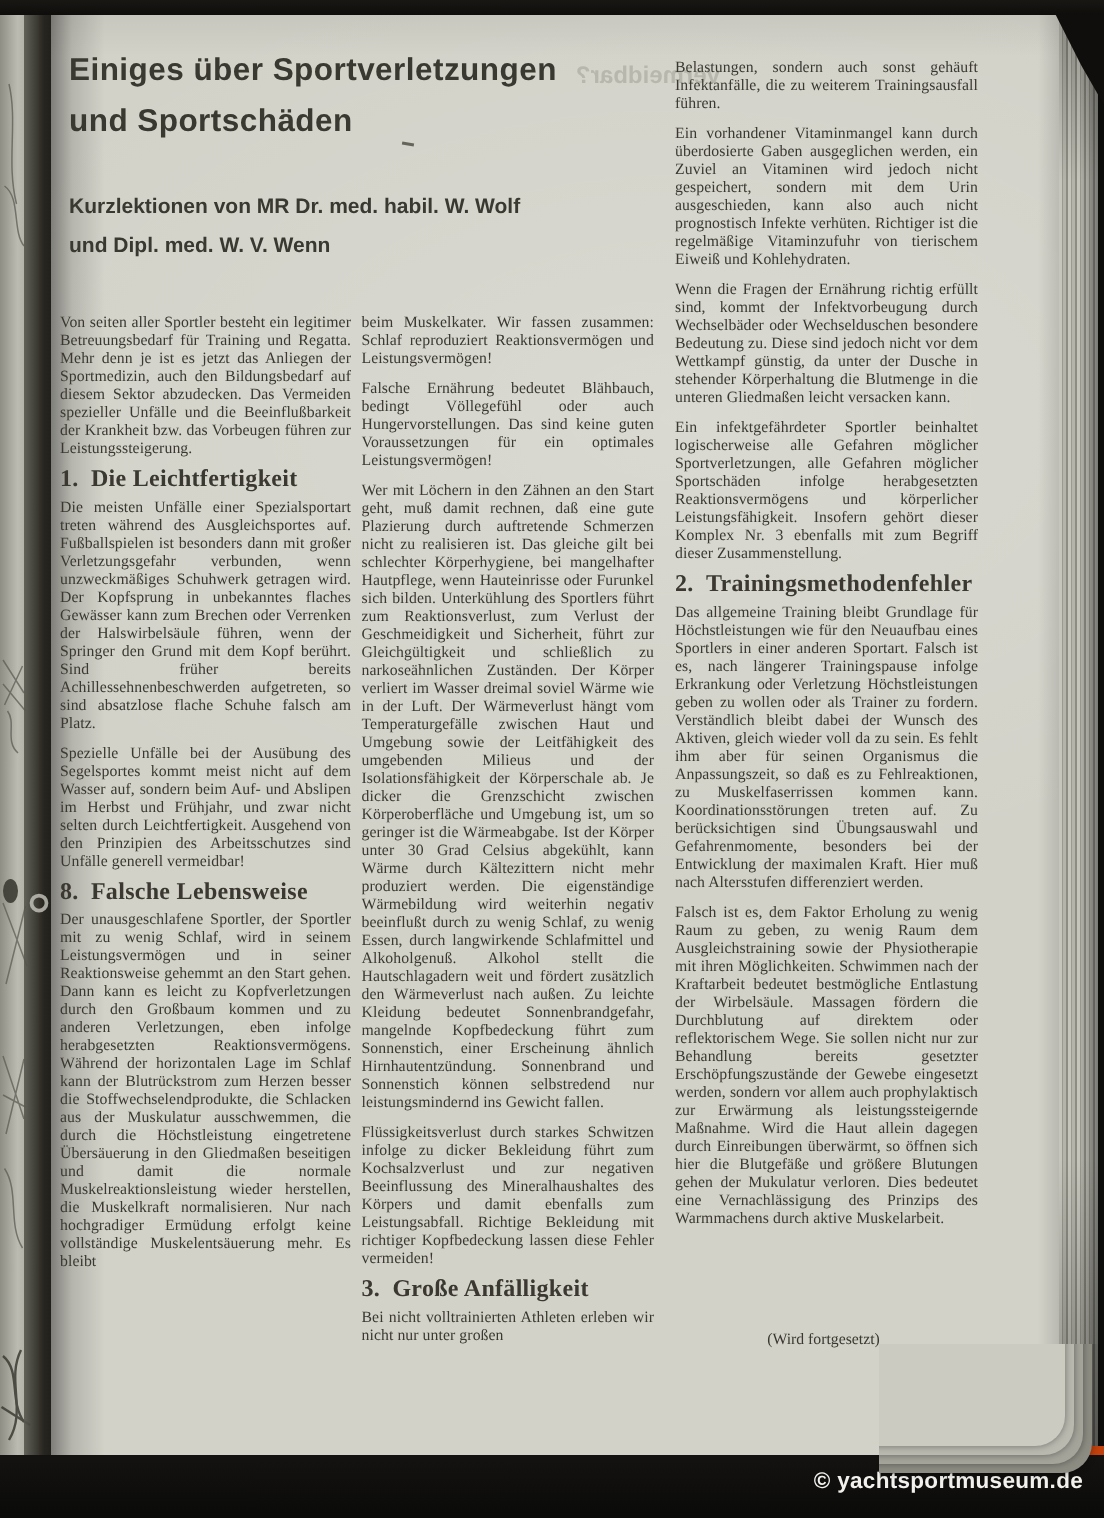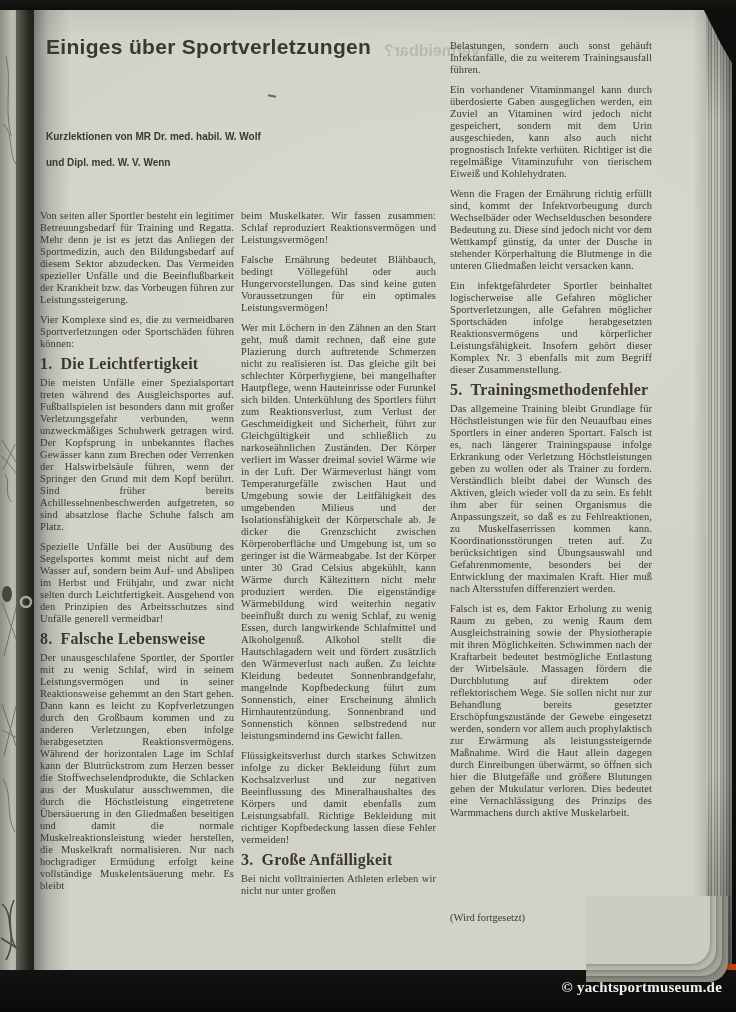--- a/index.html
+++ b/index.html
@@ -31,21 +31,21 @@
   .sheet { position:absolute; width:340px; height:280px; border-bottom-right-radius:20px;
     box-shadow:0 0 5px rgba(0,0,0,.4); }
   .sheet.s4 { right:8px;  bottom:8px;  background:#8d8c83; }
   .sheet.s3 { right:14px; bottom:14px; background:#a5a49b; }
   .sheet.s2 { right:20px; bottom:20px; background:#bab9b0; }
   .sheet.s1 { right:26px; bottom:26px; background:#cccbc2; }
 
   .bottom-bar { position:absolute; left:0; bottom:0; width:736px; height:42px;
     background:linear-gradient(180deg,#131210 0 3px,#0a0a08); z-index:5; }
   .watermark { position:absolute; right:14px; top:9px;
-    font-family:Liberation Serif, serif; font-weight:bold; font-size:15px;
+    font-family:Liberation Sans, sans-serif; font-weight:bold; font-size:15px;
     letter-spacing:.2px; color:#f2f1ee; }
 
   
   .page { position:absolute; left:34px; top:8px; width:672px; height:966px; z-index:4;
     border-bottom-right-radius:12px; border-top-right-radius:3px;
     background:
       linear-gradient(90deg, rgba(0,0,0,.40), rgba(0,0,0,.14) 14px, rgba(0,0,0,0) 36px),
       linear-gradient(270deg, rgba(0,0,0,.12), rgba(0,0,0,0) 14px),
       radial-gradient(120% 50% at 62% 28%, rgba(255,255,255,.16), rgba(255,255,255,0) 65%),
       linear-gradient(180deg, rgba(0,0,0,.06), rgba(0,0,0,0) 30px),
@@ -53,35 +53,35 @@
   }
 
   .title { position:absolute; left:12px; top:22px;
     font-family:"Liberation Sans",sans-serif; font-weight:bold; font-size:21px;
     line-height:34px; color:#393831; letter-spacing:.3px; }
   .ghost { position:absolute; left:296px; top:34px; width:150px;
     font-family:"Liberation Sans",sans-serif; font-weight:bold; font-size:16px;
     color:#a2a198; transform:scaleX(-1); opacity:.55; filter:blur(.4px);
     white-space:nowrap; }
   .byline { position:absolute; left:12px; top:116px;
-    font-family:"Liberation Sans",sans-serif; font-weight:bold; font-size:10px;
+    font-family:"Liberation Sans",sans-serif; font-weight:bold; font-size:14px;
     line-height:26px; color:#393831; }
   .speck { position:absolute; left:234px; top:87px; width:8px; height:2px;
     background:#4a493f; opacity:.8; transform:rotate(10deg); }
 
   .col { position:absolute; color:#3a3831; font-size:10.5px; line-height:12px;
     text-align:justify; overflow:hidden; letter-spacing:.05px; }
   .col p { margin:0 0 8px 0; hyphens:auto; -webkit-hyphens:auto; }
   .col h3 { margin:7px 0 7px 0; font-size:16px; font-weight:bold; letter-spacing:.2px; }
   #col1 { left:6px;   top:202px; width:194px; height:708px; }
   #col2 { left:207px; top:202px; width:195px; height:758px; }
   #col3 { left:416px; top:32px;  width:202px; height:842px; }
 
   .continuation { position:absolute; left:416px; top:880px; width:198px;
-    text-align:left; padding-right:18px; font-size:10.5px; color:#3a3831;margin-top:24px; }
+    text-align:center; padding-right:18px; font-size:10.5px; color:#3a3831; }
   .pagenum { position:absolute; left:416px; top:904px; width:212px;
     text-align:right; font-size:11px; color:#3a3831; }
 
   svg.sketch { position:absolute; left:0; top:0; }
 </style>
 </head>
 <body>
 
 <div class="stage">
 
@@ -111,54 +111,54 @@
     </svg>
   </div>
 
   <div class="fore-edge"></div>
   <div class="corner-wedge"></div>
 
   <div class="page">
 
     <div class="title">
       <div>Einiges über Sportverletzungen</div>
+      <div>und Sportschäden</div>
     </div>
 
     <div class="ghost">vermeidbar?</div>
 
     <div class="speck"></div>
 
     <div class="byline">
       <div>Kurzlektionen von MR Dr. med. habil. W. Wolf</div>
       <div>und Dipl. med. W. V. Wenn</div>
     </div>
 
     <div id="col1" class="col">
         <p lang="de">Von seiten aller Sportler besteht ein legitimer Betreuungsbedarf für Training und Regatta. Mehr denn je ist es jetzt das Anliegen der Sportmedizin, auch den Bildungsbedarf auf diesem Sektor abzudecken. Das Vermeiden spezieller Unfälle und die Beeinflußbarkeit der Krankheit bzw. das Vorbeugen führen zur Leistungssteigerung.</p>
-        <p lang="de">Vier Komplexe sind es, die zu vermeidbaren Sportverletzungen oder Sportschäden führen können:</p>
         <h3 lang="de">1. Die Leichtfertigkeit</h3>
         <p lang="de">Die meisten Unfälle einer Spezialsportart treten während des Ausgleichsportes auf. Fußballspielen ist besonders dann mit großer Verletzungsgefahr verbunden, wenn unzweckmäßiges Schuhwerk getragen wird. Der Kopfsprung in unbekanntes flaches Gewässer kann zum Brechen oder Verrenken der Halswirbelsäule führen, wenn der Springer den Grund mit dem Kopf berührt. Sind früher bereits Achillessehnenbeschwerden aufgetreten, so sind absatzlose flache Schuhe falsch am Platz.</p>
         <p lang="de">Spezielle Unfälle bei der Ausübung des Segelsportes kommt meist nicht auf dem Wasser auf, sondern beim Auf- und Abslipen im Herbst und Frühjahr, und zwar nicht selten durch Leichtfertigkeit. Ausgehend von den Prinzipien des Arbeitsschutzes sind Unfälle generell vermeidbar!</p>
         <h3 lang="de">8. Falsche Lebensweise</h3>
         <p lang="de">Der unausgeschlafene Sportler, der Sportler mit zu wenig Schlaf, wird in seinem Leistungsvermögen und in seiner Reaktionsweise gehemmt an den Start gehen. Dann kann es leicht zu Kopfverletzungen durch den Großbaum kommen und zu anderen Verletzungen, eben infolge herabgesetzten Reaktionsvermögens. Während der horizontalen Lage im Schlaf kann der Blutrückstrom zum Herzen besser die Stoffwechselendprodukte, die Schlacken aus der Muskulatur ausschwemmen, die durch die Höchstleistung eingetretene Übersäuerung in den Gliedmaßen beseitigen und damit die normale Muskelreaktionsleistung wieder herstellen, die Muskelkraft normalisieren. Nur nach hochgradiger Ermüdung erfolgt keine vollständige Muskelentsäuerung mehr. Es bleibt</p>
       </div>
     <div id="col2" class="col">
         <p lang="de">beim Muskelkater. Wir fassen zusammen: Schlaf reproduziert Reaktionsvermögen und Leistungsvermögen!</p>
         <p lang="de">Falsche Ernährung bedeutet Blähbauch, bedingt Völlegefühl oder auch Hungervorstellungen. Das sind keine guten Voraussetzungen für ein optimales Leistungsvermögen!</p>
         <p lang="de">Wer mit Löchern in den Zähnen an den Start geht, muß damit rechnen, daß eine gute Plazierung durch auftretende Schmerzen nicht zu realisieren ist. Das gleiche gilt bei schlechter Körperhygiene, bei mangelhafter Hautpflege, wenn Hauteinrisse oder Furunkel sich bilden. Unterkühlung des Sportlers führt zum Reaktionsverlust, zum Verlust der Geschmeidigkeit und Sicherheit, führt zur Gleichgültigkeit und schließlich zu narkoseähnlichen Zuständen. Der Körper verliert im Wasser dreimal soviel Wärme wie in der Luft. Der Wärmeverlust hängt vom Temperaturgefälle zwischen Haut und Umgebung sowie der Leitfähigkeit des umgebenden Milieus und der Isolationsfähigkeit der Körperschale ab. Je dicker die Grenzschicht zwischen Körperoberfläche und Umgebung ist, um so geringer ist die Wärmeabgabe. Ist der Körper unter 30 Grad Celsius abgekühlt, kann Wärme durch Kältezittern nicht mehr produziert werden. Die eigenständige Wärmebildung wird weiterhin negativ beeinflußt durch zu wenig Schlaf, zu wenig Essen, durch langwirkende Schlafmittel und Alkoholgenuß. Alkohol stellt die Hautschlagadern weit und fördert zusätzlich den Wärmeverlust nach außen. Zu leichte Kleidung bedeutet Sonnenbrandgefahr, mangelnde Kopfbedeckung führt zum Sonnenstich, einer Erscheinung ähnlich Hirnhautentzündung. Sonnenbrand und Sonnenstich können selbstredend nur leistungsmindernd ins Gewicht fallen.</p>
         <p lang="de">Flüssigkeitsverlust durch starkes Schwitzen infolge zu dicker Bekleidung führt zum Kochsalzverlust und zur negativen Beeinflussung des Mineralhaushaltes des Körpers und damit ebenfalls zum Leistungsabfall. Richtige Bekleidung mit richtiger Kopfbedeckung lassen diese Fehler vermeiden!</p>
         <h3 lang="de">3. Große Anfälligkeit</h3>
         <p lang="de">Bei nicht volltrainierten Athleten erleben wir nicht nur unter großen</p>
       </div>
     <div id="col3" class="col">
         <p lang="de">Belastungen, sondern auch sonst gehäuft Infektanfälle, die zu weiterem Trainingsausfall führen.</p>
         <p lang="de">Ein vorhandener Vitaminmangel kann durch überdosierte Gaben ausgeglichen werden, ein Zuviel an Vitaminen wird jedoch nicht gespeichert, sondern mit dem Urin ausgeschieden, kann also auch nicht prognostisch Infekte verhüten. Richtiger ist die regelmäßige Vitaminzufuhr von tierischem Eiweiß und Kohlehydraten.</p>
         <p lang="de">Wenn die Fragen der Ernährung richtig erfüllt sind, kommt der Infektvorbeugung durch Wechselbäder oder Wechselduschen besondere Bedeutung zu. Diese sind jedoch nicht vor dem Wettkampf günstig, da unter der Dusche in stehender Körperhaltung die Blutmenge in die unteren Gliedmaßen leicht versacken kann.</p>
         <p lang="de">Ein infektgefährdeter Sportler beinhaltet logischerweise alle Gefahren möglicher Sportverletzungen, alle Gefahren möglicher Sportschäden infolge herabgesetzten Reaktionsvermögens und körperlicher Leistungsfähigkeit. Insofern gehört dieser Komplex Nr. 3 ebenfalls mit zum Begriff dieser Zusammenstellung.</p>
-        <h3 lang="de">5. Trainingsmethodenfehler</h3>
+        <h3 lang="de">2. Trainingsmethodenfehler</h3>
         <p lang="de">Das allgemeine Training bleibt Grundlage für Höchstleistungen wie für den Neuaufbau eines Sportlers in einer anderen Sportart. Falsch ist es, nach längerer Trainingspause infolge Erkrankung oder Verletzung Höchstleistungen geben zu wollen oder als Trainer zu fordern. Verständlich bleibt dabei der Wunsch des Aktiven, gleich wieder voll da zu sein. Es fehlt ihm aber für seinen Organismus die Anpassungszeit, so daß es zu Fehlreaktionen, zu Muskelfaserrissen kommen kann. Koordinationsstörungen treten auf. Zu berücksichtigen sind Übungsauswahl und Gefahrenmomente, besonders bei der Entwicklung der maximalen Kraft. Hier muß nach Altersstufen differenziert werden.</p>
         <p lang="de">Falsch ist es, dem Faktor Erholung zu wenig Raum zu geben, zu wenig Raum dem Ausgleichstraining sowie der Physiotherapie mit ihren Möglichkeiten. Schwimmen nach der Kraftarbeit bedeutet bestmögliche Entlastung der Wirbelsäule. Massagen fördern die Durchblutung auf direktem oder reflektorischem Wege. Sie sollen nicht nur zur Behandlung bereits gesetzter Erschöpfungszustände der Gewebe eingesetzt werden, sondern vor allem auch prophylaktisch zur Erwärmung als leistungssteigernde Maßnahme. Wird die Haut allein dagegen durch Einreibungen überwärmt, so öffnen sich hier die Blutgefäße und größere Blutungen gehen der Mukulatur verloren. Dies bedeutet eine Vernachlässigung des Prinzips des Warmmachens durch aktive Muskelarbeit.</p>
       </div>
 
     <div class="continuation">(Wird fortgesetzt)</div>
     <div class="pagenum">95</div>
   </div>
 
   <div class="corner-clip">
     <div class="sheet s4"></div>

